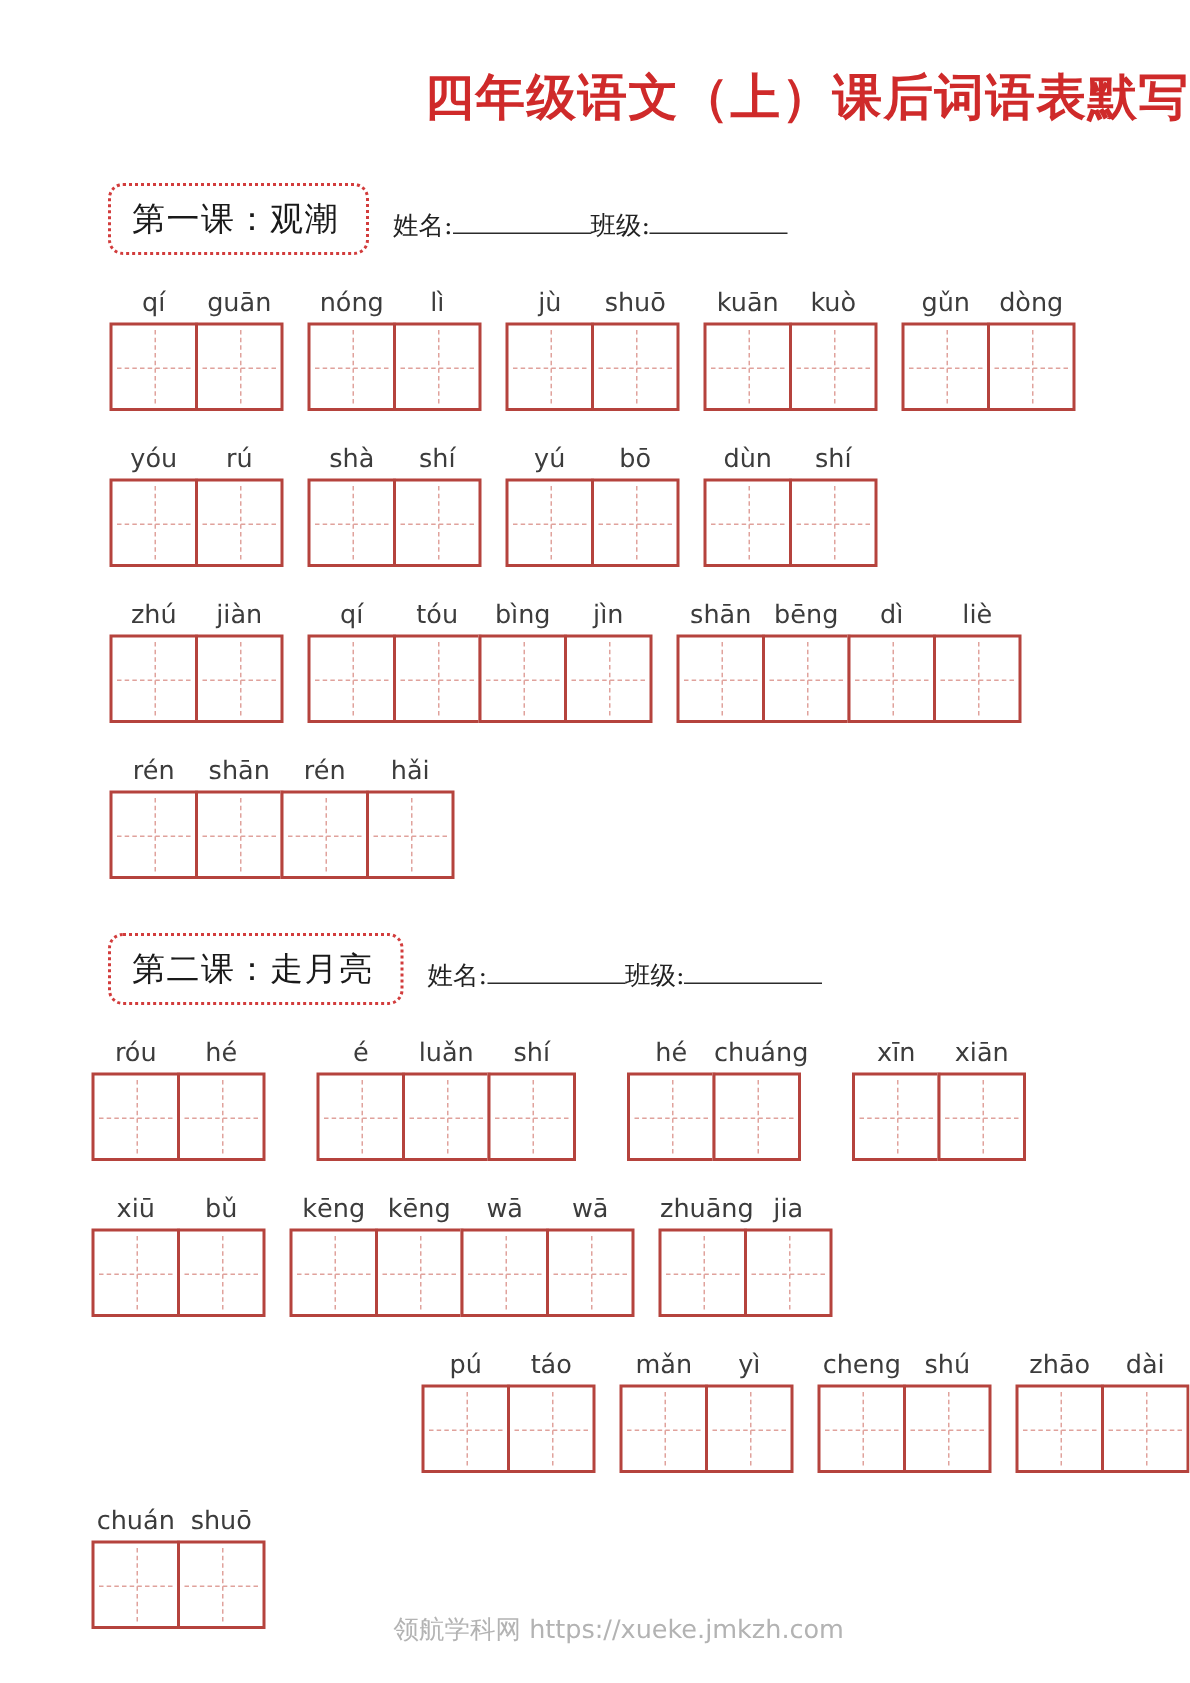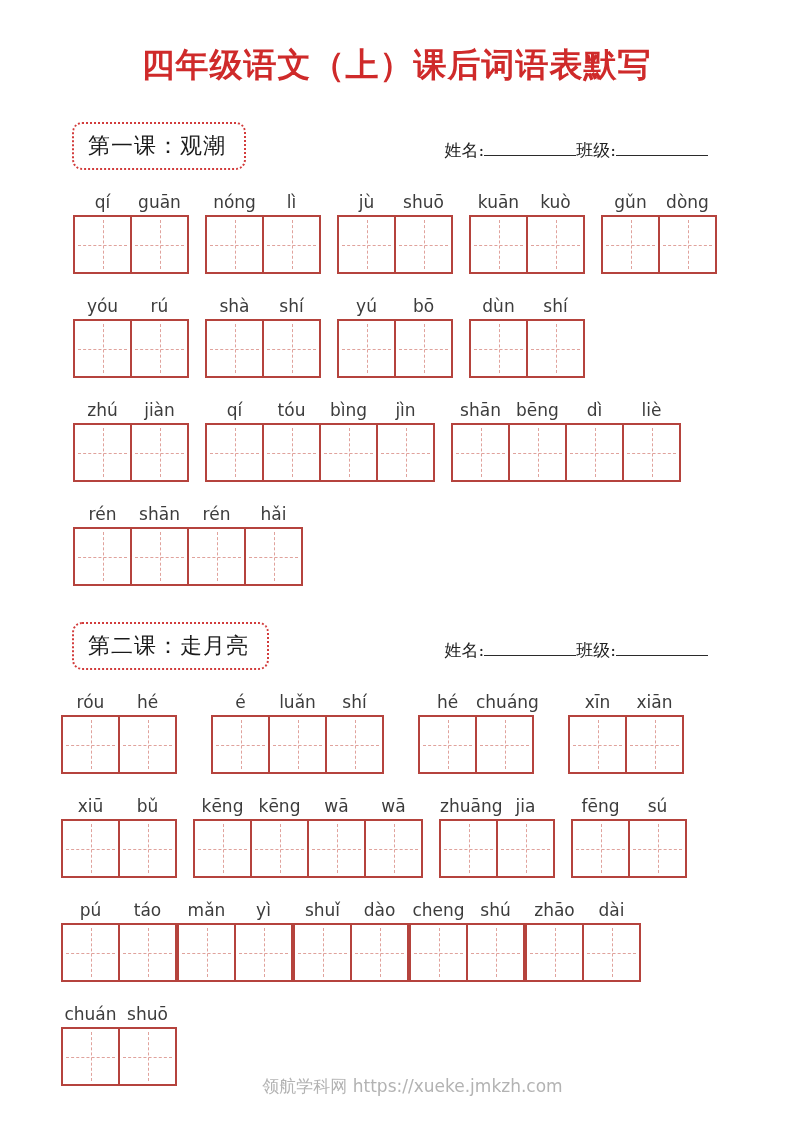--- a/index.html
+++ b/index.html
@@ -12,29 +12,29 @@
     --pinyin:#3c3c3c;
   }
   *{box-sizing:border-box;}
   html,body{margin:0;padding:0;}
   body{
     width:793px;height:1122px;background:#ffffff;
     font-family:"DejaVu Sans",sans-serif;
     position:relative;overflow:hidden;
   }
   .page-title{
-    margin:0;padding-top:44px;text-align:center;
+    margin:0;padding-top:44px;text-align:right;
     font-family:"Liberation Sans","DejaVu Sans",sans-serif;
     font-size:33px;font-weight:bold;color:var(--title-red);
     letter-spacing:1px;line-height:42px;
   }
   .section{margin-top:36px;}
   .section-header{
-    display:flex;justify-content:space-between;align-items:flex-end;
-    margin-left:72px;margin-right:83px;
+    display:flex;align-items:flex-end;
+    margin-left:72px;margin-right:83px;gap:16px;
   }
   .heading-box{
     border:2px dotted var(--heading-border);
     border-radius:10px;
     padding:7px 18px 7px 14px;
     font-family:"DejaVu Serif","Liberation Serif",serif;
     font-size:22px;color:var(--ink);
     min-width:140px;
     letter-spacing:1px;
   }
@@ -319,56 +319,36 @@
         <div class="word-group">
           <div class="pinyin-row">
             <span class="syllable">zhuāng</span>
             <span class="syllable">jia</span>
           </div>
           <div class="box-row">
             <div class="char-box"></div>
             <div class="char-box"></div>
           </div>
         </div>
-        <div class="word-group">
-          <div class="pinyin-row">
-            <span class="syllable">fēng</span>
-            <span class="syllable">sú</span>
-          </div>
-          <div class="box-row">
-            <div class="char-box"></div>
-            <div class="char-box"></div>
-          </div>
-        </div>
-      </div>
-      <div class="word-row" style="">
+      </div>
+      <div class="word-row" style="gap: 16px; justify-content: flex-end;">
         <div class="word-group">
           <div class="pinyin-row">
             <span class="syllable">pú</span>
             <span class="syllable">táo</span>
           </div>
           <div class="box-row">
             <div class="char-box"></div>
             <div class="char-box"></div>
           </div>
         </div>
         <div class="word-group">
           <div class="pinyin-row">
             <span class="syllable">mǎn</span>
             <span class="syllable">yì</span>
-          </div>
-          <div class="box-row">
-            <div class="char-box"></div>
-            <div class="char-box"></div>
-          </div>
-        </div>
-        <div class="word-group">
-          <div class="pinyin-row">
-            <span class="syllable">shuǐ</span>
-            <span class="syllable">dào</span>
           </div>
           <div class="box-row">
             <div class="char-box"></div>
             <div class="char-box"></div>
           </div>
         </div>
         <div class="word-group">
           <div class="pinyin-row">
             <span class="syllable">cheng</span>
             <span class="syllable">shú</span>

